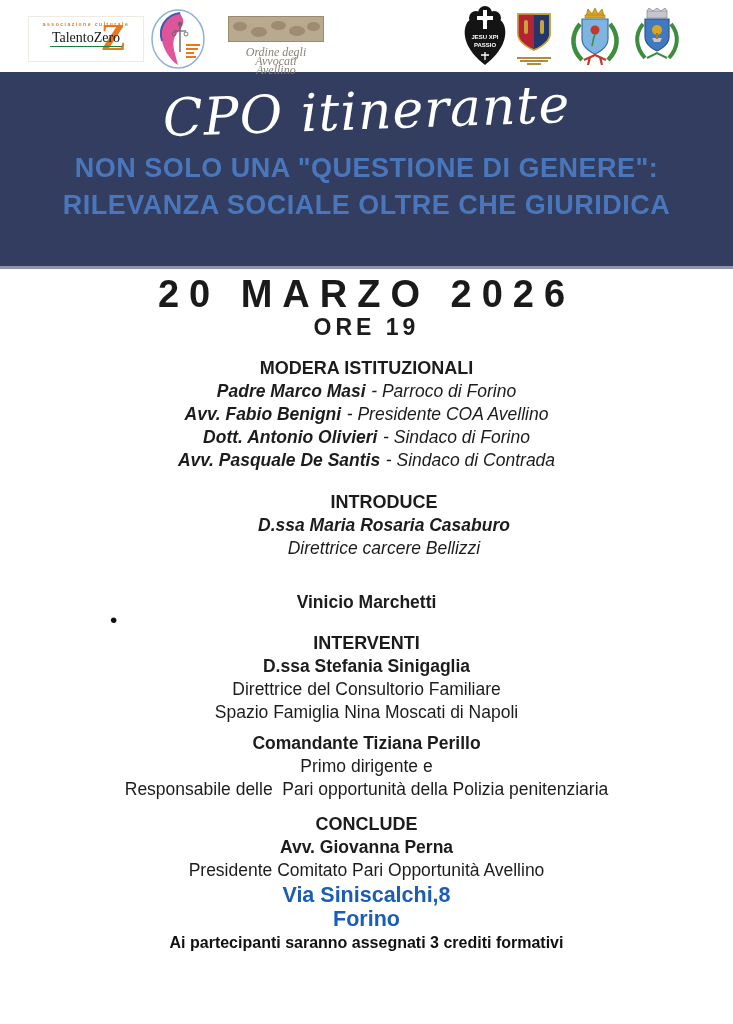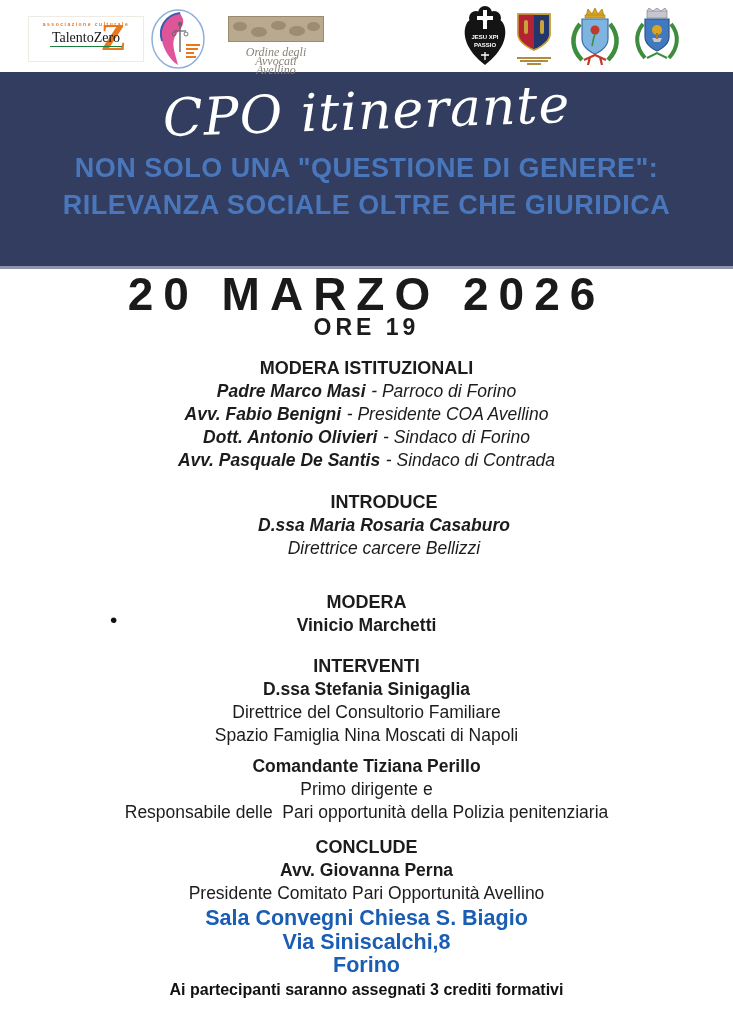--- a/index.html
+++ b/index.html
@@ -120,21 +120,21 @@
     letter-spacing: 0.5px;
   }
 
   
   .content {
     text-align: center;
     color: #1c1c1c;
   }
   .date-line {
     margin-top: 5px;
-    font-size: 46px;
+    font-size: 38px;
     line-height: 40px;
     font-weight: bold;
     letter-spacing: 10px;
     color: #1a1a1a;
   }
   .time-line {
     font-size: 23px;
     line-height: 26px;
     font-weight: bold;
     letter-spacing: 4px;
@@ -308,21 +308,20 @@
       </div>
     </section>
 
     <section class="sec-introduce">
       <div class="sec-heading">INTRODUCE</div>
       <div class="pline it b">D.ssa Maria Rosaria Casaburo</div>
       <div class="pline it">Direttrice carcere Bellizzi</div>
     </section>
 
     <section class="sec-modera">
-      <div class="sec-heading">MODERA</div>
       <div class="pline b">Vinicio Marchetti</div>
     </section>
 
     <section class="sec-interventi">
       <div class="sec-heading">INTERVENTI</div>
       <div class="pline b">D.ssa Stefania Sinigaglia</div>
       <div class="pline">Direttrice del Consultorio Familiare</div>
       <div class="pline">Spazio Famiglia Nina Moscati di Napoli</div>
       <div class="speaker-2">
         <div class="pline b">Comandante Tiziana Perillo</div>
@@ -331,21 +330,20 @@
       </div>
     </section>
 
     <section class="sec-conclude">
       <div class="sec-heading">CONCLUDE</div>
       <div class="pline b">Avv. Giovanna Perna</div>
       <div class="pline">Presidente Comitato Pari Opportunità Avellino</div>
     </section>
 
     <section class="venue">
-      <div>Sala Convegni Chiesa S. Biagio</div>
       <div>Via Siniscalchi,8</div>
       <div>Forino</div>
     </section>
 
     <div class="note-black">Ai partecipanti saranno assegnati 3 crediti formativi</div>
   </main>
 
   <span class="stray-bullet">•</span>
 </div>
 

